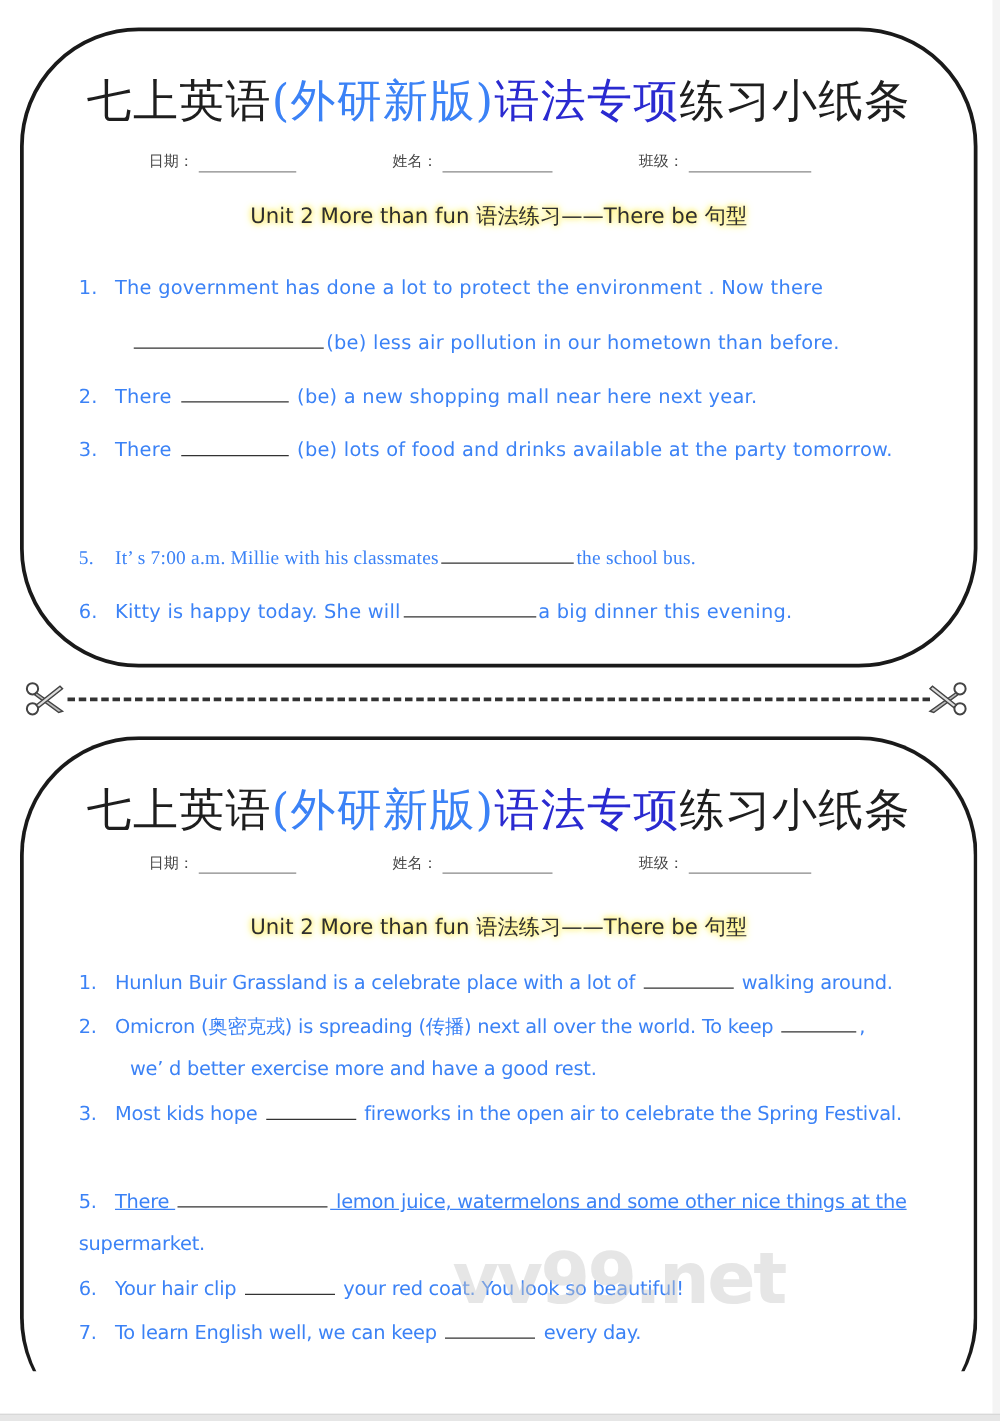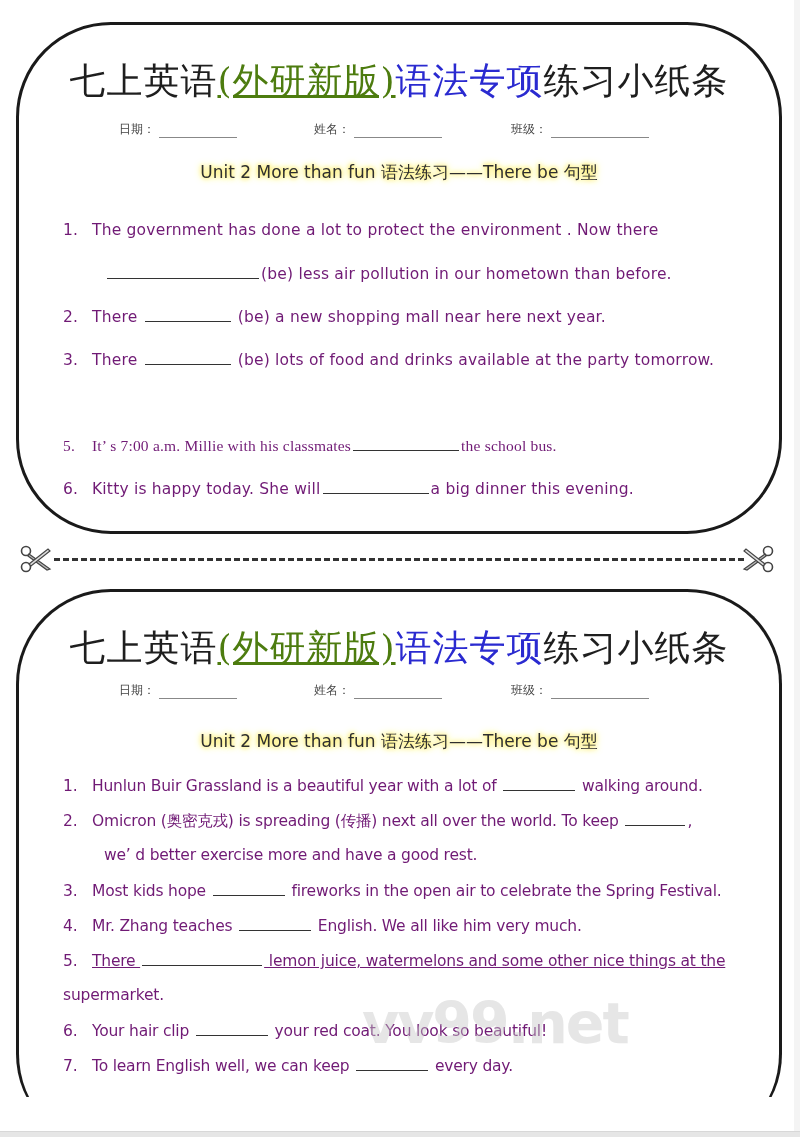--- a/index.html
+++ b/index.html
@@ -21,35 +21,35 @@
   }
   .card.top { top:22px; height:512px; }
   .card.bottom { top:589px; height:560px; border-bottom:none; }
   .card.bottom .cutoff { position:absolute; left:-10px; right:-10px; top:505px; height:80px; background:#fff; }
 
   .title {
     position:absolute; left:0; right:0; text-align:center;
     font-family:"DejaVu Serif", "Liberation Serif", serif;
     font-size:36px; letter-spacing:1px; color:#1e1e1e; white-space:nowrap;
   }
-  .title .red { color:#4d7c0f;text-decoration:underline; }
+  .title .red { color:#3b82f6; }
   .title .blue { color:#2a2ad0; }
 
   .meta-row { position:absolute; left:0; right:0; font-size:12px; color:#444; font-family:"DejaVu Serif", serif; }
   .meta-item { position:absolute; }
   .meta-item .blank { display:inline-block; border-bottom:1px solid #888; height:12px; vertical-align:bottom; margin-left:4px; }
 
   .subtitle {
     position:absolute; left:0; right:0; text-align:center;
     font-size:17px; color:#2e2e2e; white-space:nowrap;
     text-shadow: 0 0 4px #ffee55, 0 0 6px #fff07a, 0 0 8px #fff39a;
   }
 
   .q {
-    position:absolute; font-size:15.5px; color:#701a75; white-space:nowrap; letter-spacing:0.2px;
+    position:absolute; font-size:15.5px; color:#3b82f6; white-space:nowrap; letter-spacing:0.2px;
   }
   .q.b { font-size:15.5px; letter-spacing:-0.2px; }
   .q .num { display:inline-block; width:29px; }
   .blank-line { display:inline-block; border-bottom:1.3px solid #333; height:14px; vertical-align:baseline; margin:0 2px; }
 
   .cut-line {
     position:absolute; top:558px; left:54px; right:56px; height:0;
     border-top:3px dashed #333;
   }
   .scissors { position:absolute; top:545px; width:32px; height:28px; }
@@ -126,35 +126,32 @@
 
   <div class="meta-row" style="top:90px;">
     <span class="meta-item" style="left:100px;"><span>日期：</span><span class="blank" style="width:78px;"></span></span>
     <span class="meta-item" style="left:295px;"><span>姓名：</span><span class="blank" style="width:88px;"></span></span>
     <span class="meta-item" style="left:492px;"><span>班级：</span><span class="blank" style="width:98px;"></span></span>
   </div>
 
   <div class="subtitle" style="top:138px;">Unit 2 More than fun  语法练习——There be 句型</div>
 
   <div class="q b" style="left:44px; top:184px;">
-    <span class="num">1.</span><span>Hunlun Buir Grassland is a beautiful year with a lot of </span><span class="blank-line" style="width:72px;"></span><span> walking around.</span>
+    <span class="num">1.</span><span>Hunlun Buir Grassland is a celebrate place with a lot of </span><span class="blank-line" style="width:72px;"></span><span> walking around.</span>
   </div>
 
   <div class="q b" style="left:44px; top:219px;">
     <span class="num">2.</span><span>Omicron (奥密克戎) is spreading (传播) next all over the world. To keep </span><span class="blank-line" style="width:60px;"></span><span>,</span>
   </div>
   <div class="q b" style="left:44px; top:254px;margin-left:41px;">we’ d better exercise more and have a good rest.</div>
 
   <div class="q b" style="left:44px; top:289px;">
     <span class="num">3.</span><span>Most kids hope </span><span class="blank-line" style="width:72px;"></span><span> fireworks in the open air to celebrate the Spring Festival.</span>
   </div>
 
-  <div class="q b" style="left:44px; top:324px;">
-    <span class="num">4.</span><span>Mr. Zhang teaches </span><span class="blank-line" style="width:72px;"></span><span> English. We all like him very much.</span>
-  </div>
 
   <div class="q b" style="left:44px; top:359px;text-decoration:underline;">
     <span class="num">5.</span><span>There </span><span class="blank-line" style="width:120px;"></span><span> lemon juice, watermelons and some other nice things at the</span>
   </div>
   <div class="q b" style="left:44px; top:394px;">supermarket.</div>
 
   <div class="q b" style="left:44px; top:429px;">
     <span class="num">6.</span><span>Your hair clip </span><span class="blank-line" style="width:72px;"></span><span> your red coat. You look so beautiful!</span>
   </div>
 

